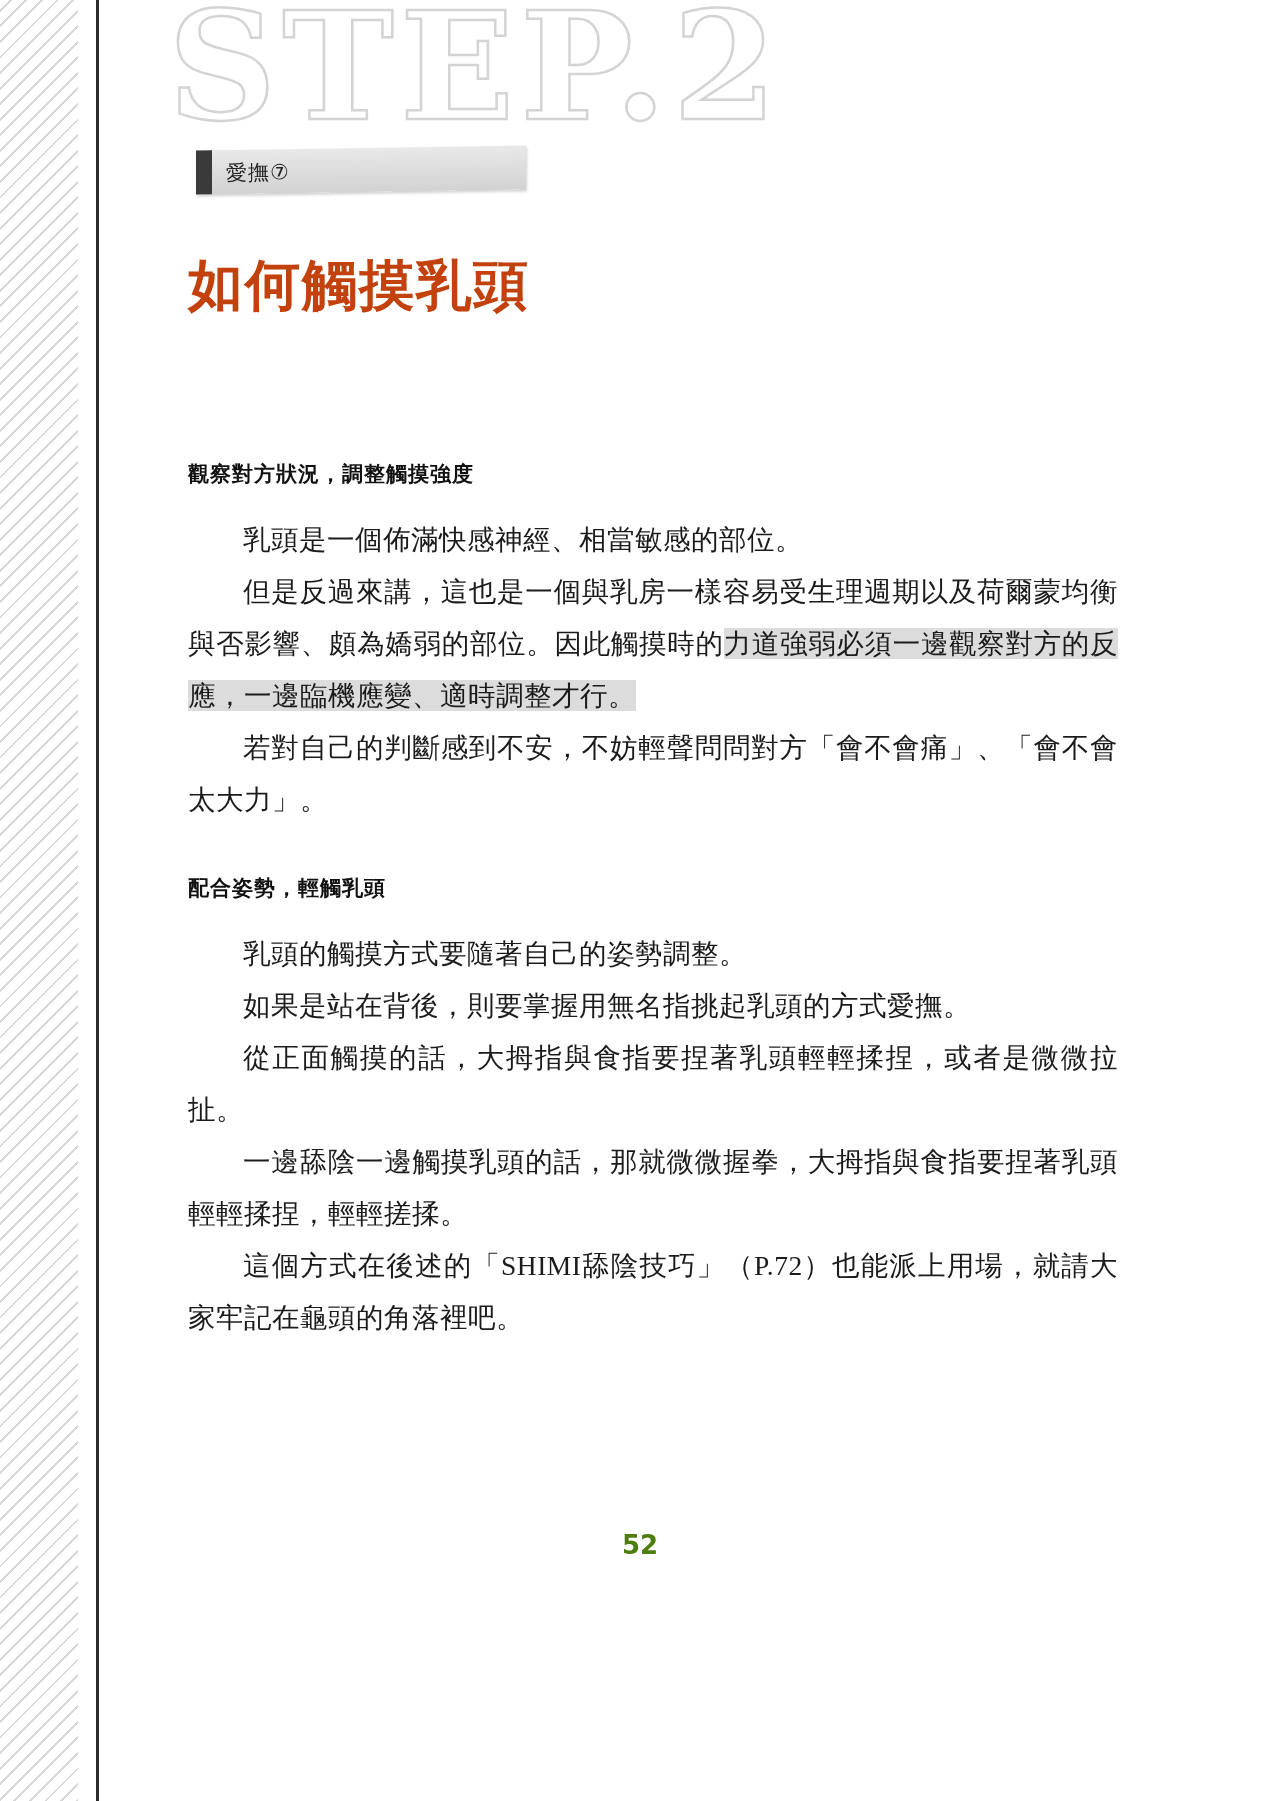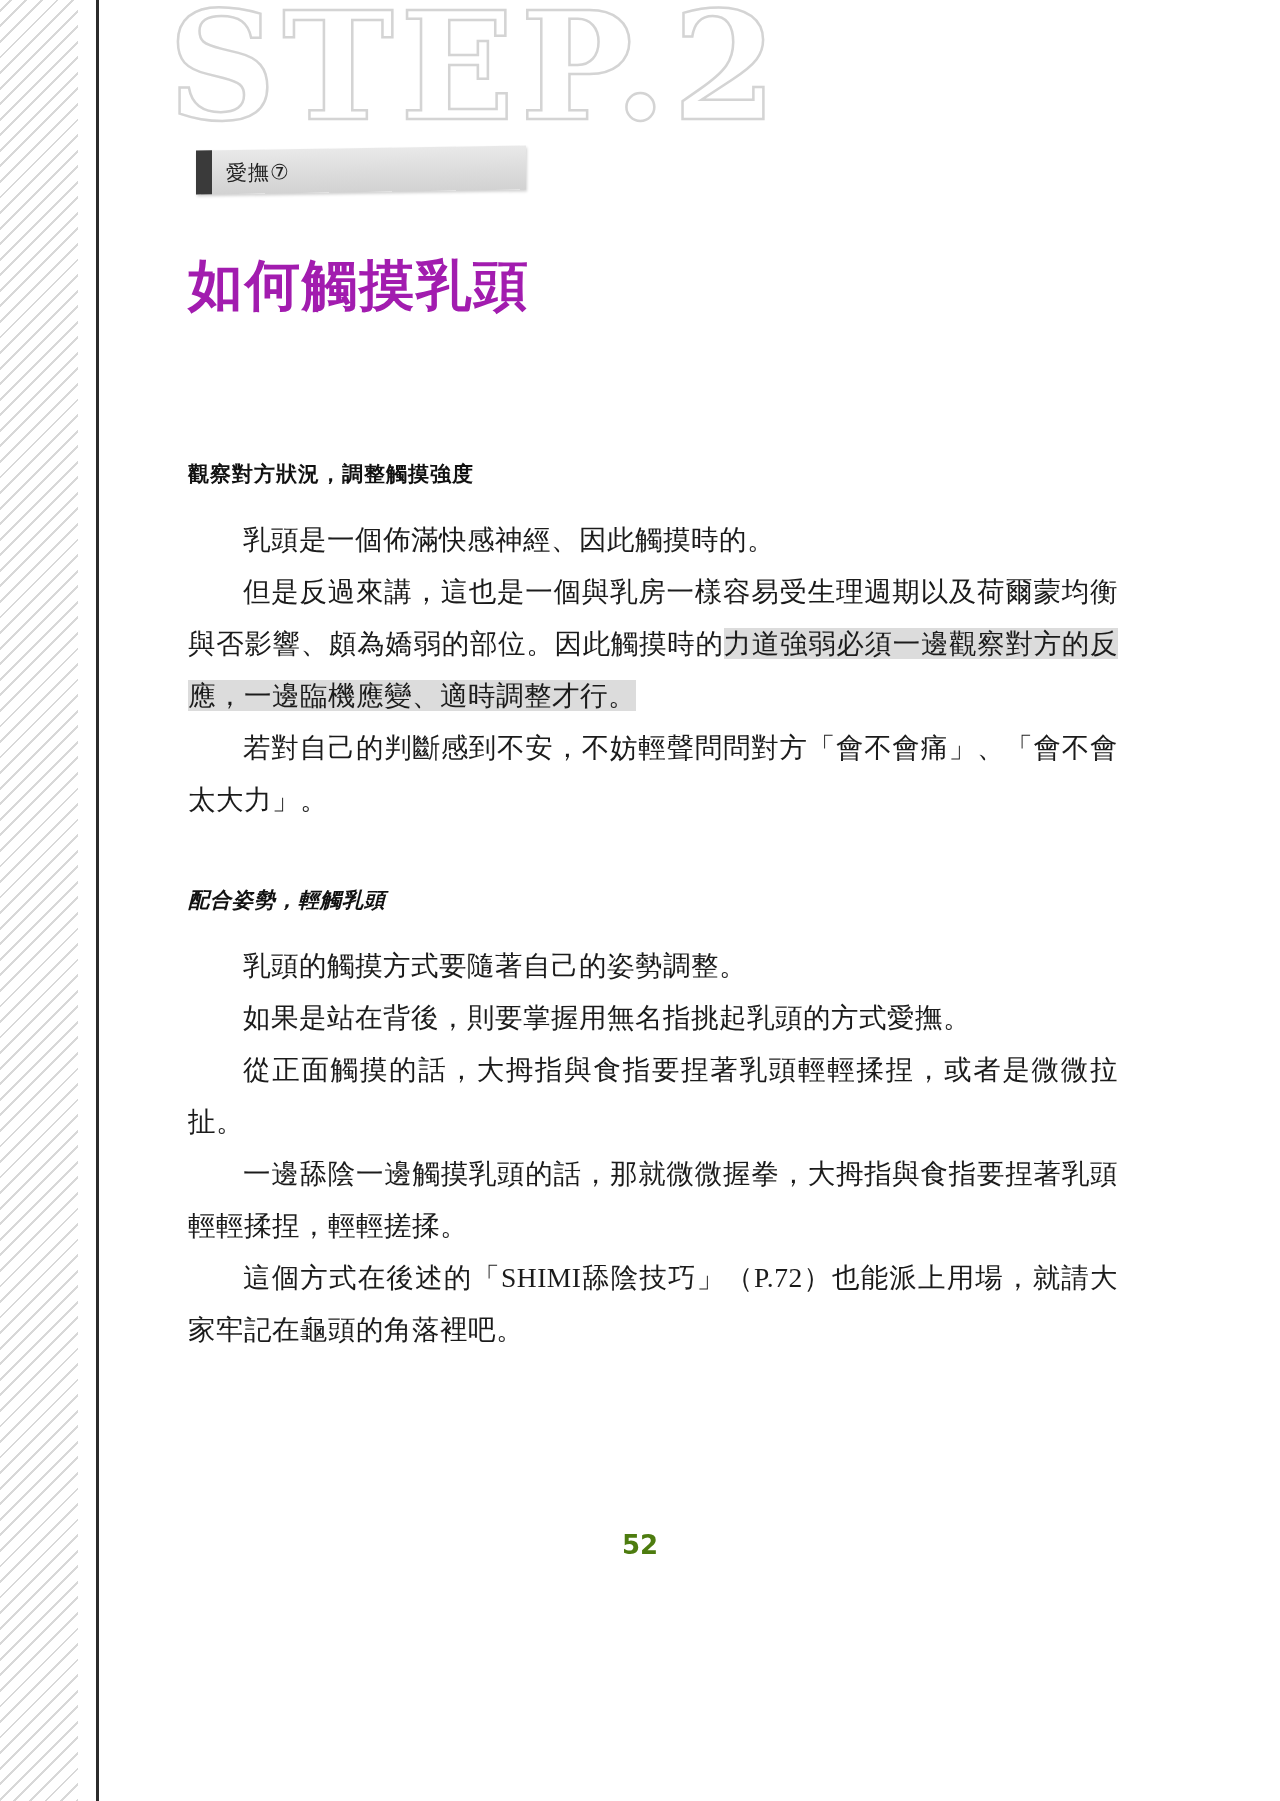--- a/index.html
+++ b/index.html
@@ -97,41 +97,40 @@
 
   
   .doc-title {
     position: absolute;
     left: 188px;
     top: 212px;
     font-family: "DejaVu Sans", sans-serif;
     font-weight: 700;
     font-size: 55px;
     letter-spacing: 2px;
-    color: #a21caf;
+    color: #c2410c;
   }
 
   
   .content {
     position: absolute;
     left: 188px;
     top: 460px;
     width: 930px;
   }
   .section-head {
     font-family: "DejaVu Sans", sans-serif;
     font-weight: 700;
     font-size: 21px;
     letter-spacing: 1px;
     color: #111;
     margin: 0 0 26px 0;
   }
   .section-head.second {
-    margin-top: 60px;
-    font-style: italic;
+    margin-top: 48px;
   }
   .para {
     font-family: "Liberation Serif", serif;
     font-size: 27.5px;
     line-height: 52px;
     text-indent: 2em;
     margin: 0;
     color: #1b1b1b;
     letter-spacing: 0.5px;
     text-align: justify;
@@ -169,21 +168,21 @@
   <div class="tab-label">
     <div class="tab-label-bar"></div>
     <div class="tab-label-text">愛撫⑦</div>
   </div>
 
   <h1 class="doc-title">如何觸摸乳頭</h1>
 
   <div class="content">
     <h2 class="section-head">觀察對方狀況，調整觸摸強度</h2>
     <div id="sec1">
-        <p class="para"><span>乳頭是一個佈滿快感神經、因此觸摸時的。</span></p>
+        <p class="para"><span>乳頭是一個佈滿快感神經、相當敏感的部位。</span></p>
         <p class="para"><span>但是反過來講，這也是一個與乳房一樣容易受生理週期以及荷爾蒙均衡與否影響、頗為嬌弱的部位。因此觸摸時的</span><span class="hl">力道強弱必須一邊觀察對方的反應，一邊臨機應變、適時調整才行。</span></p>
         <p class="para"><span>若對自己的判斷感到不安，不妨輕聲問問對方「會不會痛」、「會不會太大力」。</span></p>
       </div>
 
     <h2 class="section-head second">配合姿勢，輕觸乳頭</h2>
     <div id="sec2">
         <p class="para"><span>乳頭的觸摸方式要隨著自己的姿勢調整。</span></p>
         <p class="para"><span>如果是站在背後，則要掌握用無名指挑起乳頭的方式愛撫。</span></p>
         <p class="para"><span>從正面觸摸的話，大拇指與食指要捏著乳頭輕輕揉捏，或者是微微拉扯。</span></p>
         <p class="para"><span>一邊舔陰一邊觸摸乳頭的話，那就微微握拳，大拇指與食指要捏著乳頭輕輕揉捏，輕輕搓揉。</span></p>

